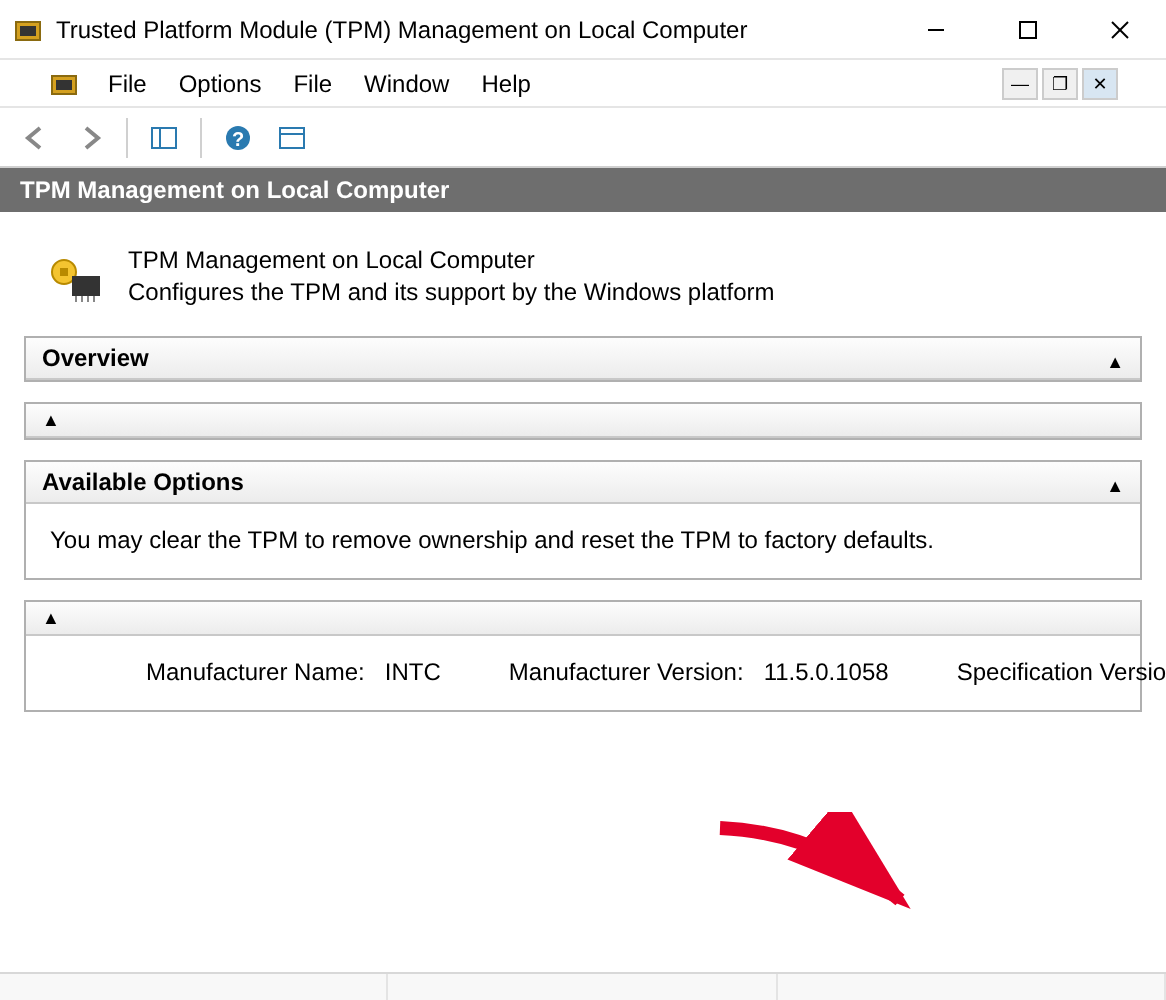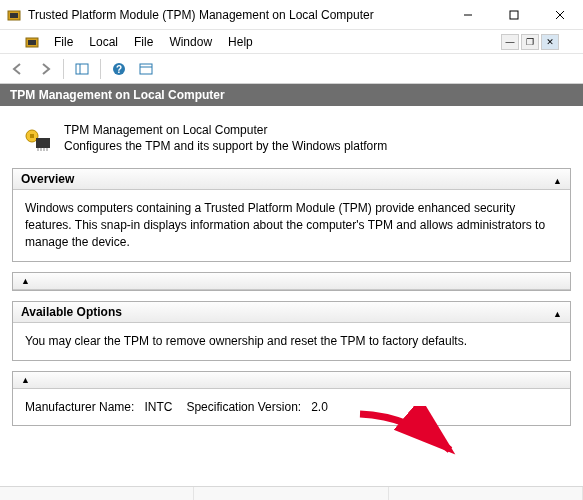--- a/index.html
+++ b/index.html
@@ -30,21 +30,21 @@
 .intro { display: flex; align-items: flex-start; gap: 10px; padding: 6px 4px 14px 10px; }
 .intro .chipicon { width: 32px; height: 32px; flex-shrink: 0; }
 .intro .txt { font-size: 12px; line-height: 1.35; }
 
 .panel { border: 1px solid #b0b0b0; margin-bottom: 10px; }
 .panel-head { background: linear-gradient(#fdfdfd,#ececec); border-bottom: 1px solid #c8c8c8; padding: 3px 8px; display: flex; align-items: flex-end; gap: 28px; }
 .panel-head .pt { font-weight: bold; font-size: 12px; flex: 1; }
 .panel-head .caret { font-size: 9px; }
 .panel-body { padding: 10px 12px; font-size: 12px; line-height: 1.4; }
 
-.mrow { display: flex; gap: 14px; }
+.mrow { display: flex; gap: 34px; margin-left: 48px; }
 .mpair { white-space: nowrap; }
 
 .arrow { position: absolute; pointer-events: none; }
 .rel { position: relative; }
 
 .taskbar { position: absolute; left: 0; right: 0; bottom: 0; height: 14px; border-top: 1px solid #d8d8d8; background: #f8f8f8; display: flex; }
 .taskbar div { flex: 1; border-right: 1px solid #e4e4e4; }
 </style>
 </head>
 <body>
@@ -78,21 +78,21 @@
 </div>
 
 <div class="menubar">
   <span class="appicon">
     <svg viewBox="0 0 16 16">
         <rect x="2" y="4" width="12" height="9" fill="#d4a020" stroke="#8a6a10"></rect>
         <rect x="4" y="6" width="8" height="5" fill="#333"></rect>
       </svg>
   </span>
   <span class="menuitem">File</span>
-  <span class="menuitem">Local</span>
+  <span class="menuitem">Options</span>
   <span class="menuitem">File</span>
   <span class="menuitem">Window</span>
   <span class="menuitem">Help</span>
   <span class="spacer"></span>
   <div class="mdi">
     <div class="mdibtn">—</div>
     <div class="mdibtn">❐</div>
     <div class="mdibtn" style="background:#d8e6f2;">✕</div>
   </div>
 </div>
@@ -152,21 +152,20 @@
       <div>TPM Management on Local Computer</div>
       <div>Configures the TPM and its support by the Windows platform</div>
     </div>
   </div>
 
   <div class="panel">
     <div class="panel-head">
       <span class="pt">Overview</span>
       <span class="caret">▲</span>
     </div>
-    <div class="panel-body">Windows computers containing a Trusted Platform Module (TPM) provide enhanced security features. This snap-in displays information about the computer's TPM and allows administrators to manage the device.</div>
   </div>
 
   <div class="panel">
     <div class="panel-head">
       <span class="caret">▲</span>
     </div>
   </div>
 
   <div class="panel">
     <div class="panel-head">
@@ -178,20 +177,24 @@
 
   <div class="panel">
     <div class="panel-head">
       <span class="caret">▲</span>
     </div>
     <div class="panel-body">
       <div class="mrow">
         <span class="mpair">
           <span>Manufacturer Name:</span>&nbsp;&nbsp;
           <span>INTC</span>
+        </span>
+        <span class="mpair">
+          <span>Manufacturer Version:</span>&nbsp;&nbsp;
+          <span>11.5.0.1058</span>
         </span>
         <span class="mpair">
           <span>Specification Version:</span>&nbsp;&nbsp;
           <span>2.0</span>
         </span>
       </div>
     </div>
   </div>
 
   <svg class="arrow" style="left:350px; top:300px;" width="120" height="60">

